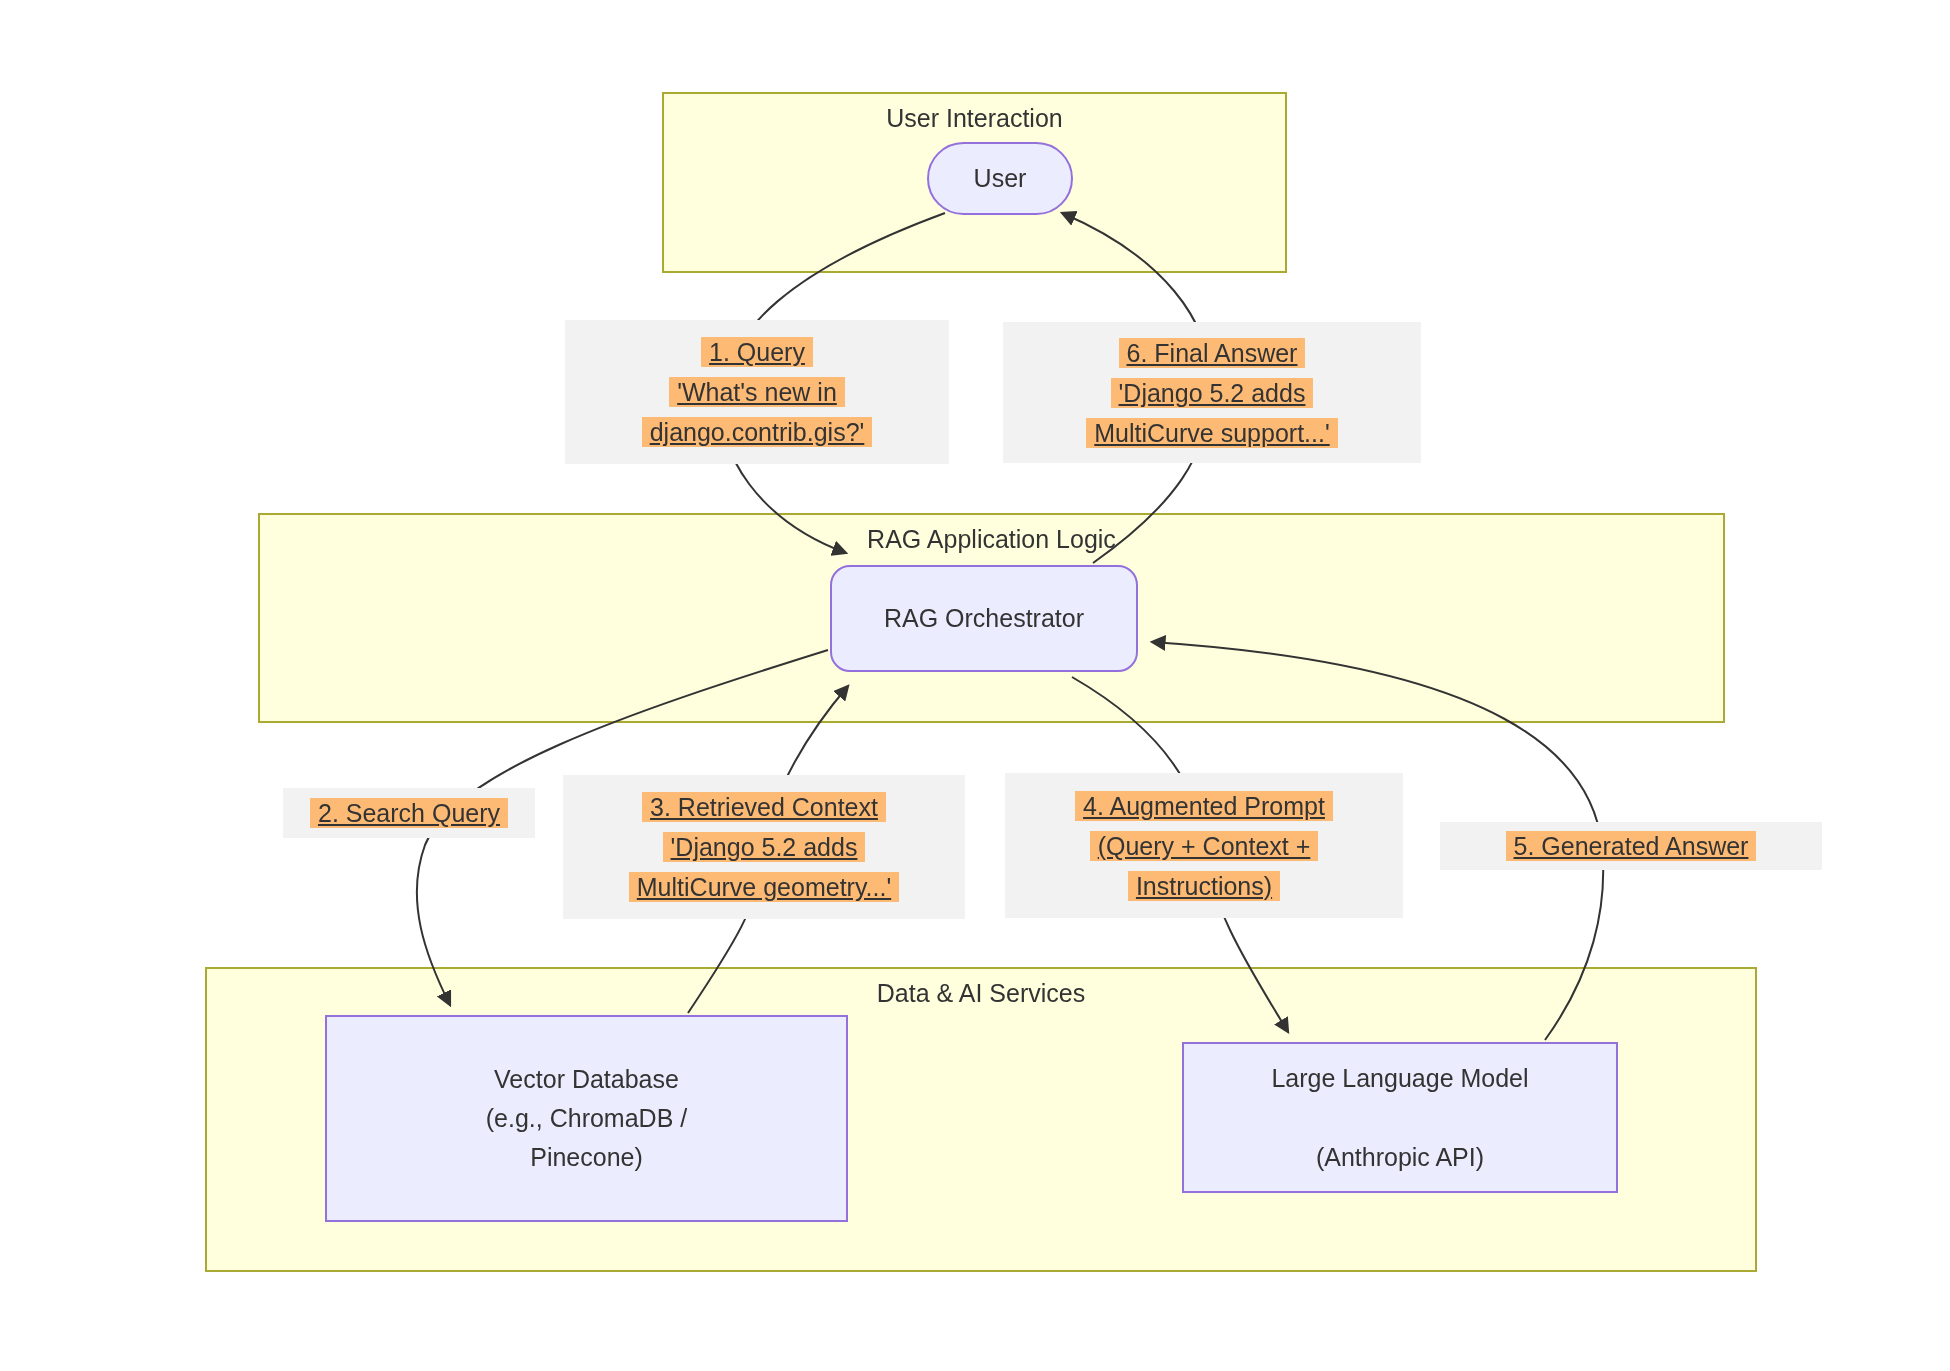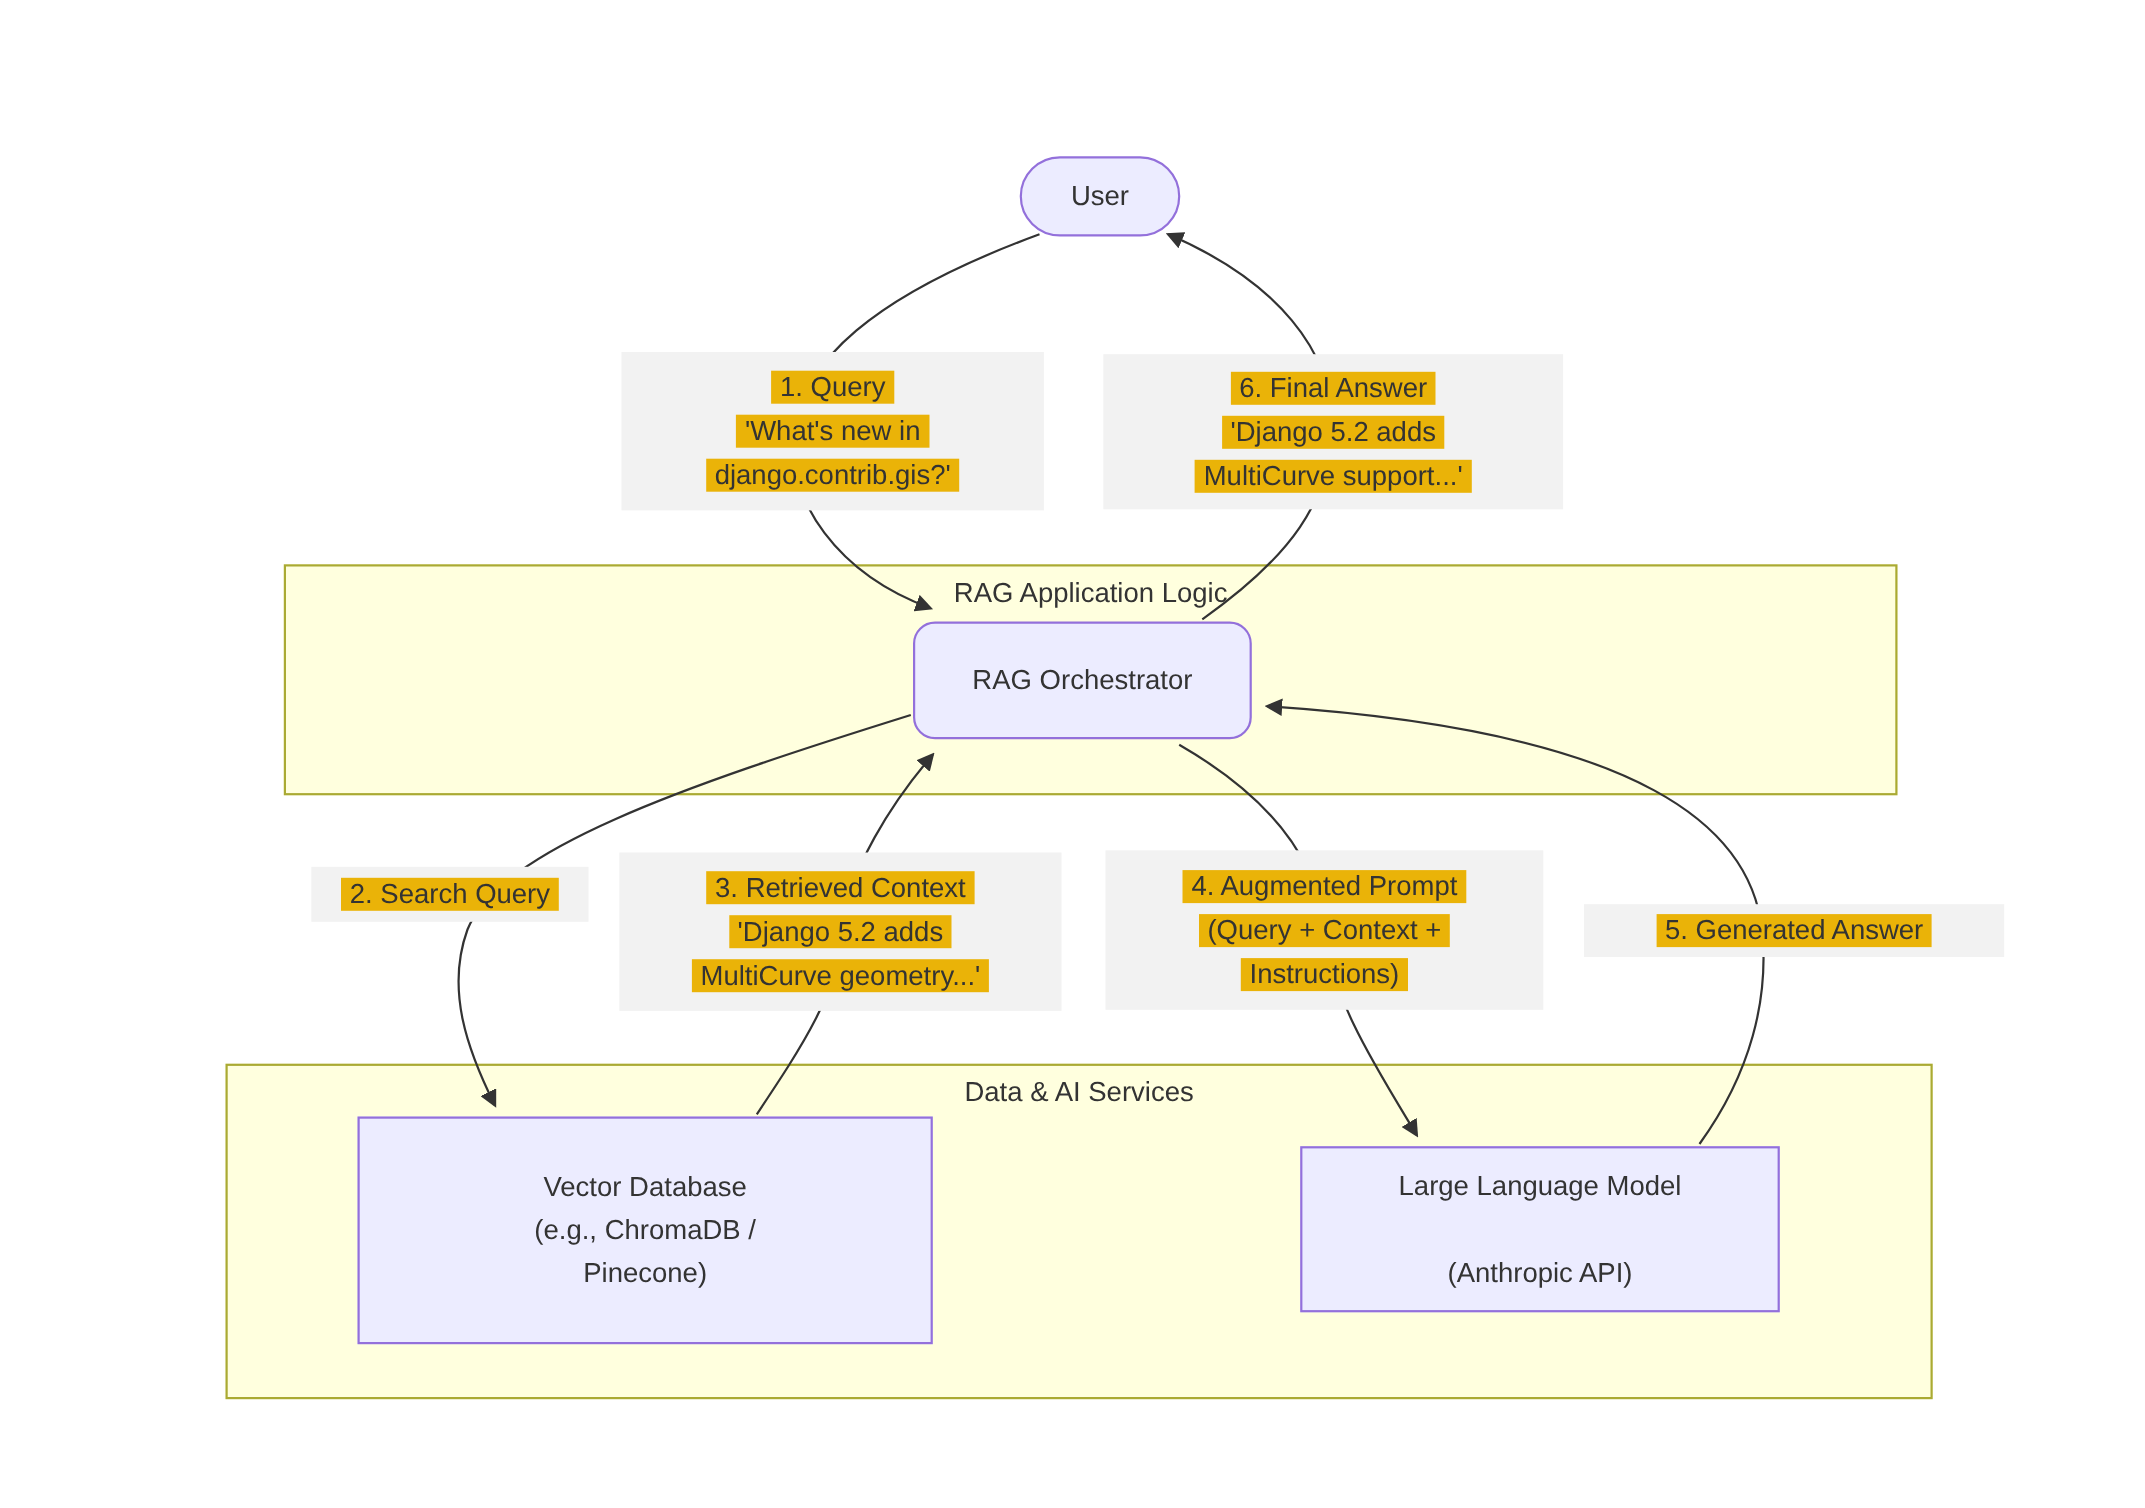--- a/index.html
+++ b/index.html
@@ -24,27 +24,30 @@
   .node.rounded{border-radius:20px;}
   .node.stadium{border-radius:37px;}
   .edges-svg{position:absolute;left:0;top:0;z-index:5;}
   .edge{fill:none;stroke:#333333;stroke-width:2px;}
   .edge-label{
     position:absolute;background:#f2f2f2;box-sizing:border-box;
     display:flex;flex-direction:column;align-items:center;justify-content:center;
     z-index:6;font-size:25px;color:#333333;text-align:center;
   }
   .edge-label .line{line-height:40px;white-space:nowrap;}
-  .edge-label .line span{background:#eab308;padding:1px 8px;}
+  .edge-label .line span{background:#fdba74;padding:1px 8px;text-decoration:underline;}
 </style>
 </head>
 <body>
 
 <div id="canvas">
 
+  <div class="cluster" style="left:662px;top:92px;width:625px;height:181px;">
+    <div class="cluster-label">User Interaction</div>
+  </div>
 
   <div class="cluster" style="left:258px;top:513px;width:1467px;height:210px;">
     <div class="cluster-label">RAG Application Logic</div>
   </div>
 
   <div class="cluster" style="left:205px;top:967px;width:1552px;height:305px;">
     <div class="cluster-label">Data &amp; AI Services</div>
   </div>
 
   <svg class="edges-svg" width="1950" height="1371" viewBox="0 0 1950 1371">

